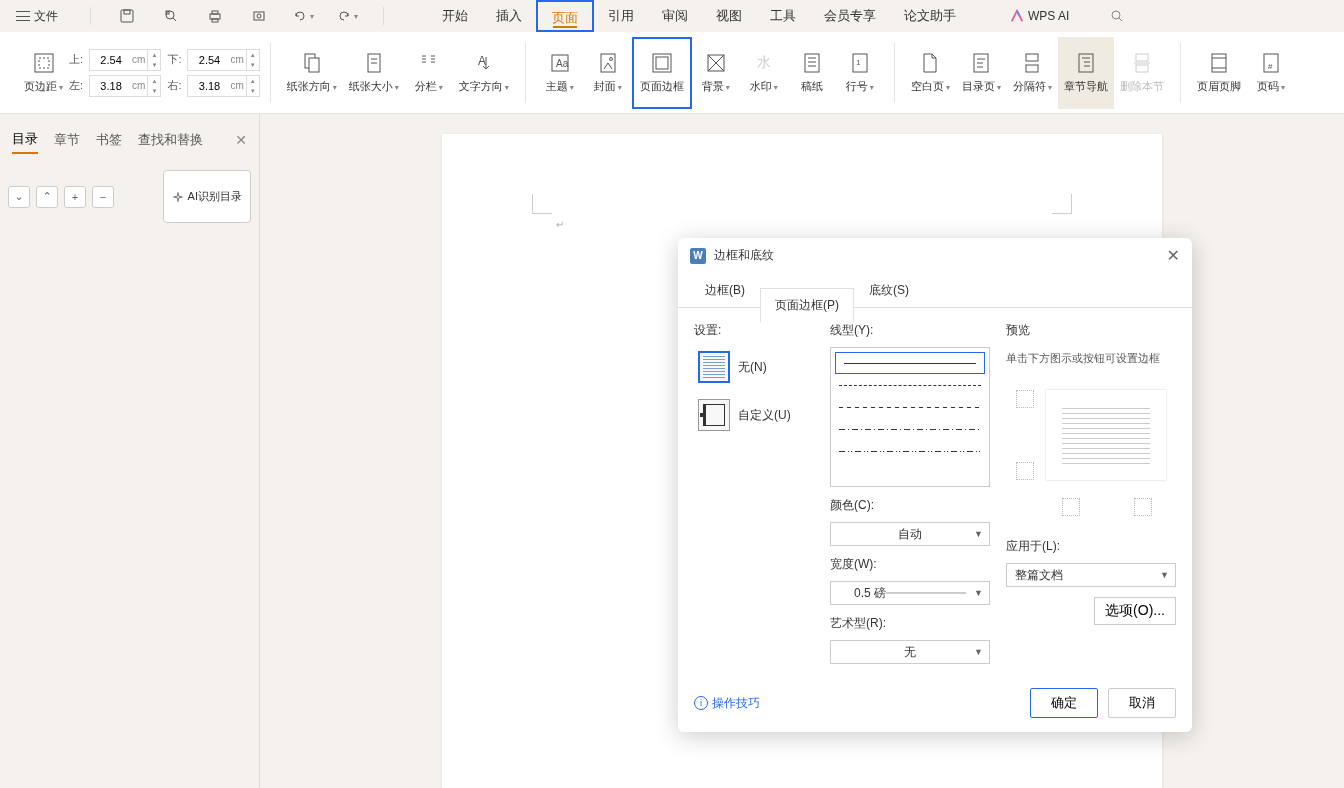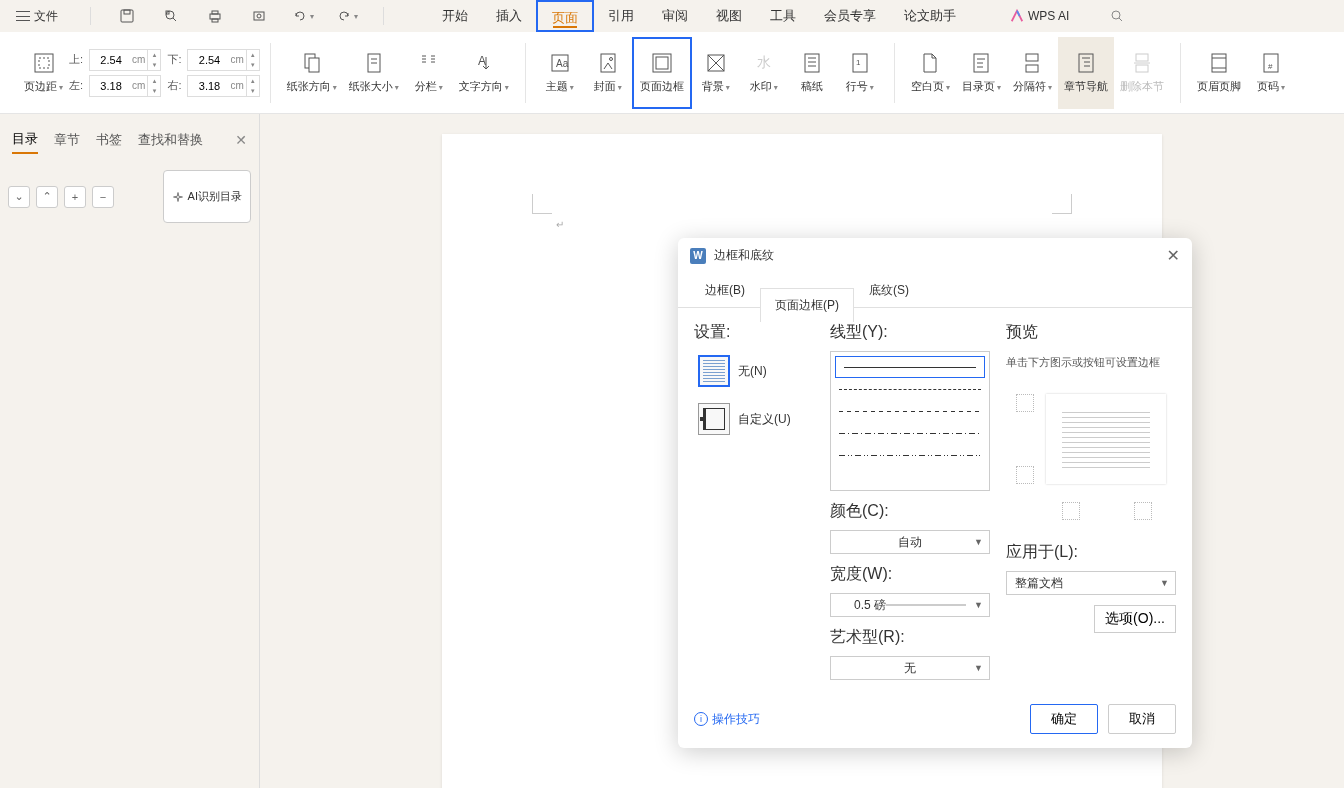--- a/index.html
+++ b/index.html
@@ -64,21 +64,21 @@
     .dlg-title-icon { width: 16px; height: 16px; background: #4a7ebb; border-radius: 2px; color: #fff; display: flex; align-items: center; justify-content: center; font-size: 10px; font-weight: bold; }
     .dlg-close { margin-left: auto; cursor: pointer; font-size: 16px; color: #666; }
     .dlg-tabs { display: flex; border-bottom: 1px solid #e0e0e0; padding: 0 12px; }
     .dlg-tab { padding: 8px 14px; cursor: pointer; font-size: 12px; border: 1px solid transparent; border-bottom: none; }
     .dlg-tab.active { border-color: #e0e0e0; background: #fff; position: relative; top: 15px; }
     .dlg-body { display: flex; padding: 14px 16px; gap: 16px; }
     .dlg-col { display: flex; flex-direction: column; }
     .col-setting { width: 120px; }
     .col-line { width: 160px; justify-content: center; }
     .col-preview { flex: 1; }
-    .sect-label { font-size: 16px; margin-bottom: 8px; color: #333; }
+    .sect-label { font-size: 12px; margin-bottom: 8px; color: #333; }
     .border-opt { display: flex; align-items: center; gap: 8px; padding: 4px; margin-bottom: 8px; cursor: pointer; }
     .border-opt.selected .opt-icon { border: 2px solid #2468f2; }
     .opt-icon { width: 32px; height: 32px; border: 1px solid #999; background: #f8f8f8; display: flex; align-items: center; justify-content: center; }
     .opt-icon-inner-none { width: 22px; height: 22px; background: repeating-linear-gradient(0deg, #7aa0d0 0, #7aa0d0 1px, transparent 1px, transparent 3px); }
     .opt-icon-inner-box { width: 22px; height: 22px; border: 2px solid #333; }
     .opt-icon-inner-cust { width: 22px; height: 22px; border: 1px solid #333; border-left: 3px solid #333; position: relative; }
     .opt-icon-inner-cust::after { content:""; position:absolute; left:-6px; top:50%; width:4px; height:4px; background:#333; transform: translateY(-50%); }
     .line-list { border: 1px solid #ccc; height: 140px; overflow-y: auto; padding: 4px 0; background:#fff; }
     .line-item { height: 22px; display: flex; align-items: center; padding: 0 8px; cursor: pointer; }
     .line-item.selected { border: 1px solid #2468f2; margin: 0 4px; }

